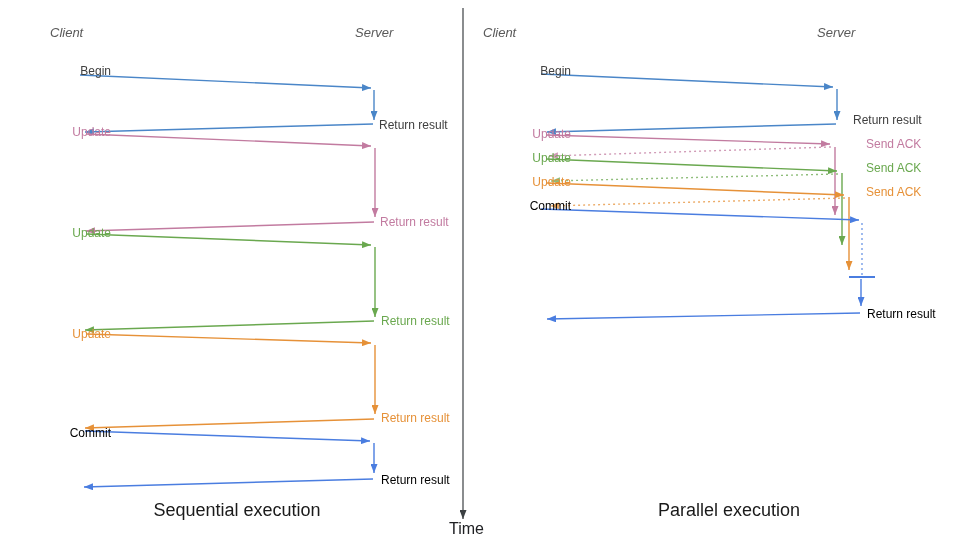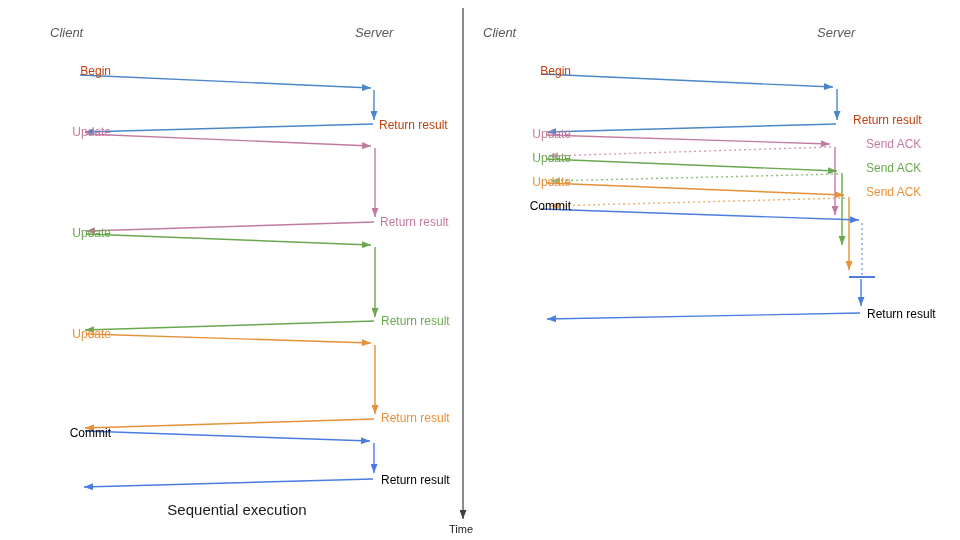--- a/index.html
+++ b/index.html
@@ -4,24 +4,24 @@
 <style>
   html,body{margin:0;padding:0;background:#ffffff;}
   .stage{
     position:relative;width:960px;height:540px;background:#ffffff;overflow:hidden;
     font-family:"Liberation Sans", sans-serif;
     padding-left:28px;
   }
   .stage svg{position:absolute;left:0;top:0;}
   .lbl{position:absolute;font-size:12px;line-height:13px;white-space:nowrap;}
   .hdr{position:absolute;font-size:13px;line-height:14px;font-style:italic;color:#595959;white-space:nowrap;}
-  .caption{position:absolute;font-size:15px;line-height:16px;color:#1a1a1a;text-align:center;width:200px;white-space:nowrap;}
-  .time{position:absolute;font-size:11px;line-height:12px;color:#202124;white-space:nowrap;}
+  .caption{position:absolute;font-size:18px;line-height:16px;color:#1a1a1a;text-align:center;width:200px;white-space:nowrap;}
+  .time{position:absolute;font-size:16px;line-height:12px;color:#202124;white-space:nowrap;}
   .ra{text-align:right;}
-  .c-b1{color:#c2410c;}
+  .c-b1{color:#404040;}
   .c-pk{color:#c27ba0;}
   .c-gr{color:#6aa84f;}
   .c-or{color:#e69138;}
   .c-b2{color:#000000;}
 </style>
 </head>
 <body>
 
 <div class="stage">
 
@@ -129,15 +129,16 @@
   <span class="lbl ra c-or" style="right:417px;top:176px;">Update</span>
   <span class="lbl ra c-b2" style="right:417px;top:200px;">Commit</span>
 
   <span class="lbl c-b1" style="left:853px;top:114px;">Return result</span>
   <span class="lbl c-pk" style="left:866px;top:138px;">Send ACK</span>
   <span class="lbl c-gr" style="left:866px;top:162px;">Send ACK</span>
   <span class="lbl c-or" style="left:866px;top:186px;">Send ACK</span>
   <span class="lbl c-b2" style="left:867px;top:308px;">Return result</span>
 
   <span class="caption" style="left:137px;top:502px;">Sequential execution</span>
+  <span class="caption" style="left:629px;top:502px;">Parallel execution</span>
   <span class="time" style="left:449px;top:523px;">Time</span>
 
 </div>
 
 </body></html>

